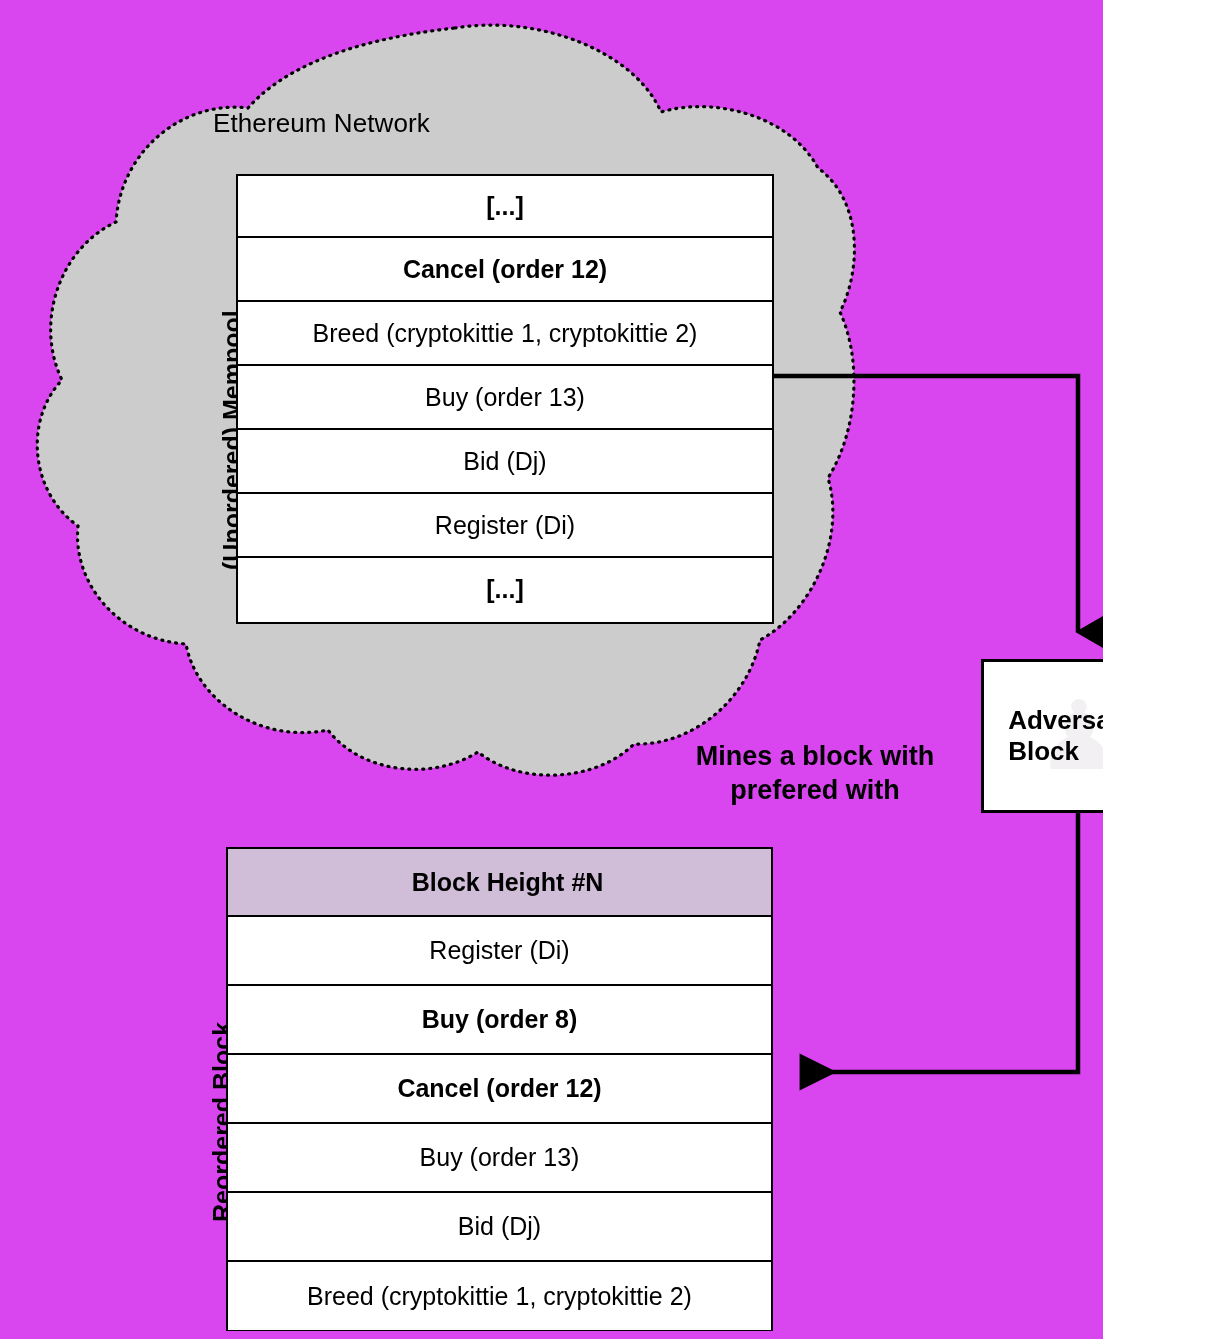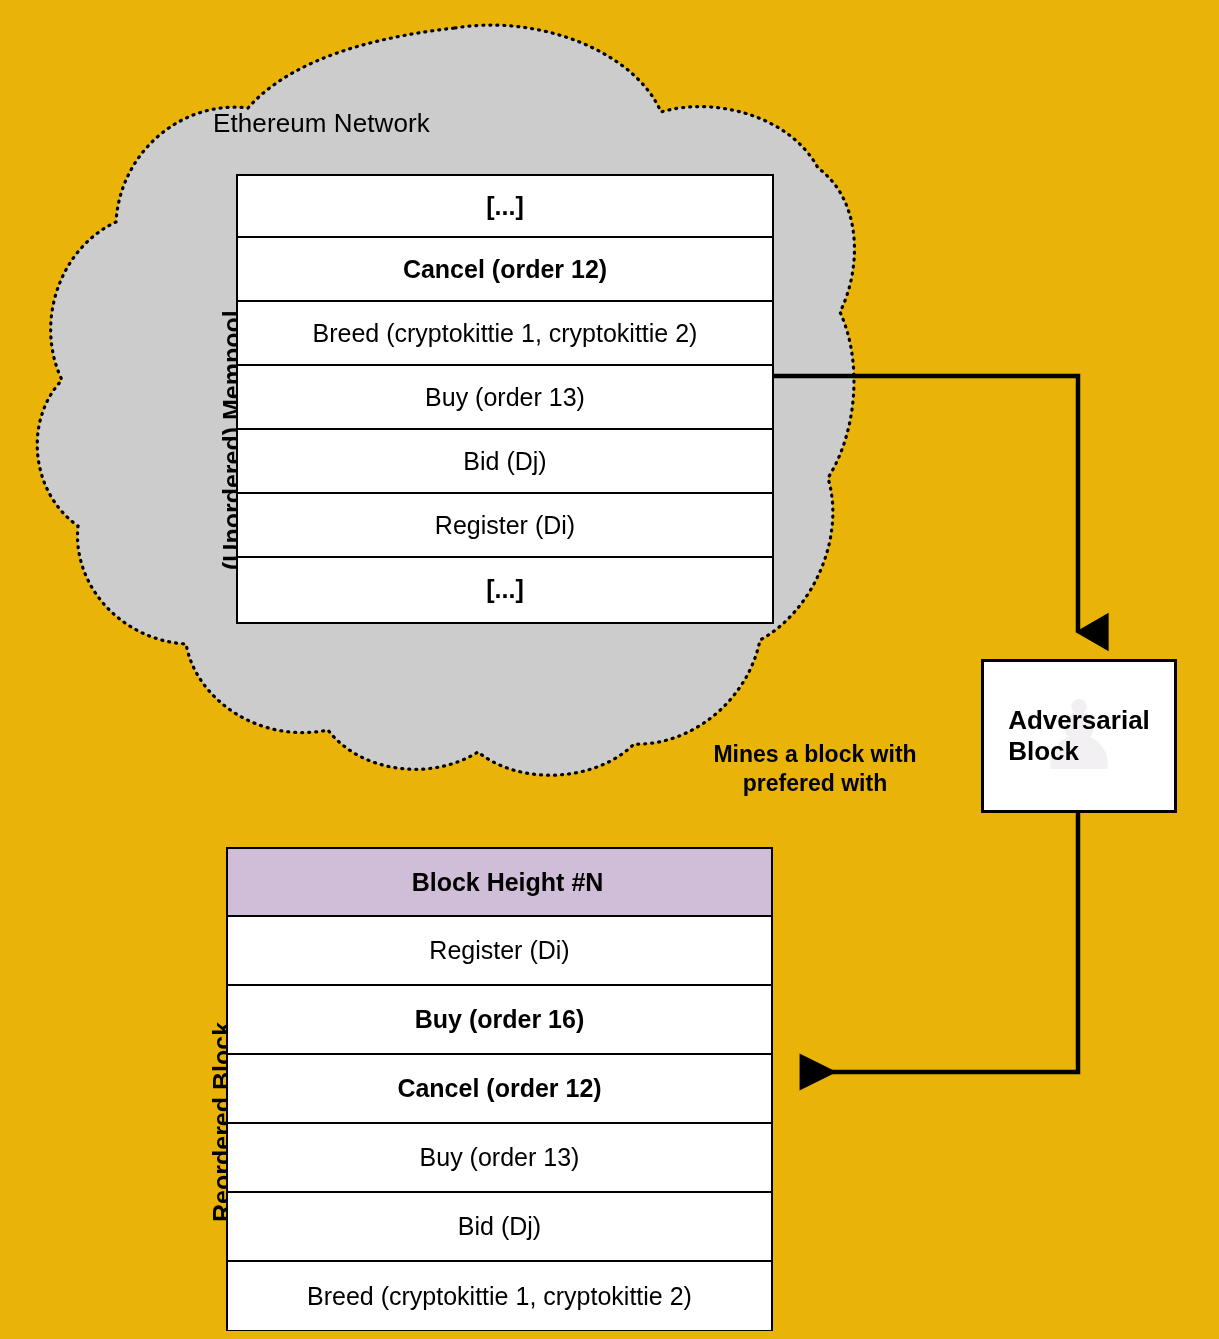--- a/index.html
+++ b/index.html
@@ -5,23 +5,23 @@
   html, body {
     margin: 0;
     padding: 0;
     background: #ffffff;
   }
   body {
     font-family: "Liberation Sans", sans-serif;
   }
   #stage {
     position: relative;
-    width: 1219px;
+    width: 1103px;
     height: 1339px;
-    background: #eab308;
+    background: #d946ef;
     overflow: hidden;
   }
 
   
   #cloud-svg {
     position: absolute;
     left: 0;
     top: 0;
     width: 1219px;
     height: 1339px;
@@ -163,21 +163,21 @@
     line-height: 1;
     user-select: none;
   }
 
   
   #mining-caption {
     position: absolute;
     left: 660px;
     top: 740px;
     width: 310px;
-    font-size: 23px;
+    font-size: 27px;
     font-weight: bold;
     color: #000000;
     text-align: center;
     line-height: 1.25;
   }
 </style>
 </head>
 <body>
 
 <div id="stage">
@@ -236,20 +236,20 @@
     <span id="miner-label"><span>Adversarial</span><br><span>Block</span></span>
   </div>
 
   <div id="mining-caption"><span>Mines a block with</span><br><span>prefered with</span></div>
 
   <div class="vlabel" id="reordered-label">Reordered Block</div>
 
   <div class="tx-table" id="block-table">
     <div class="tx-row header">Block Height #N</div>
     <div class="tx-row">Register (Di)</div>
-    <div class="tx-row bold">Buy (order 16)</div>
+    <div class="tx-row bold">Buy (order 8)</div>
     <div class="tx-row bold">Cancel (order 12)</div>
     <div class="tx-row">Buy (order 13)</div>
     <div class="tx-row">Bid (Dj)</div>
     <div class="tx-row">Breed (cryptokittie 1, cryptokittie 2)</div>
   </div>
 
 </div>
 
 </body></html>

